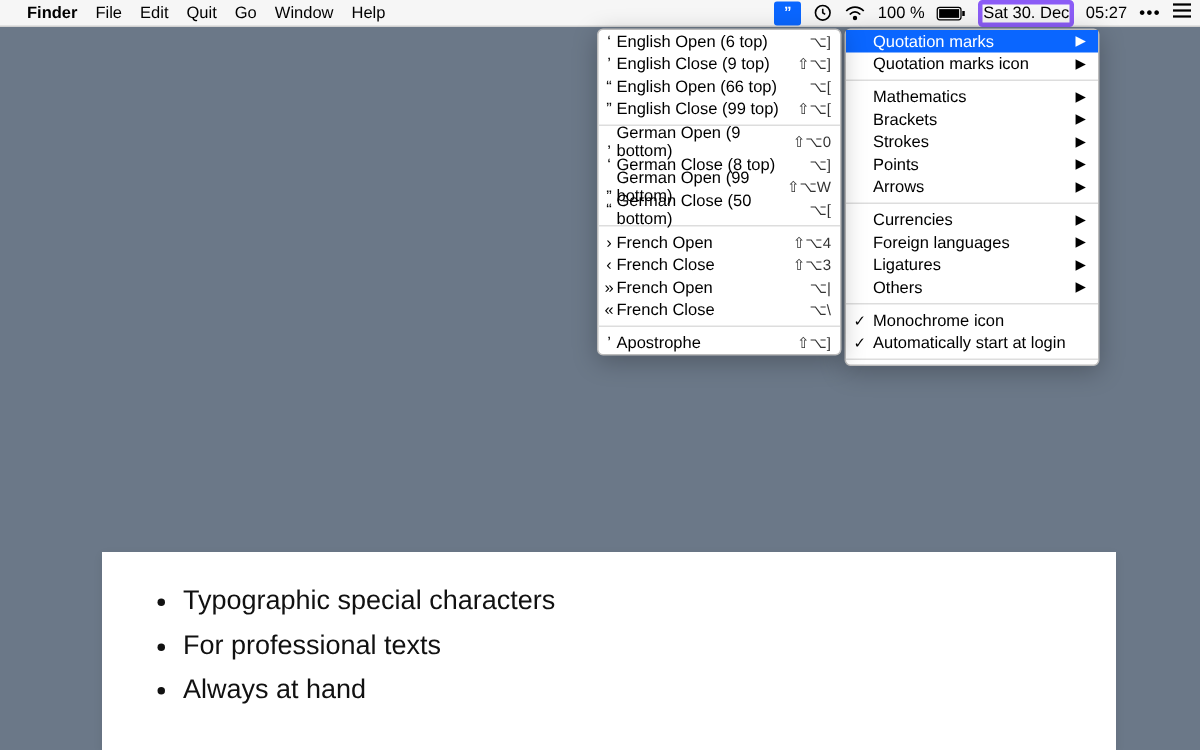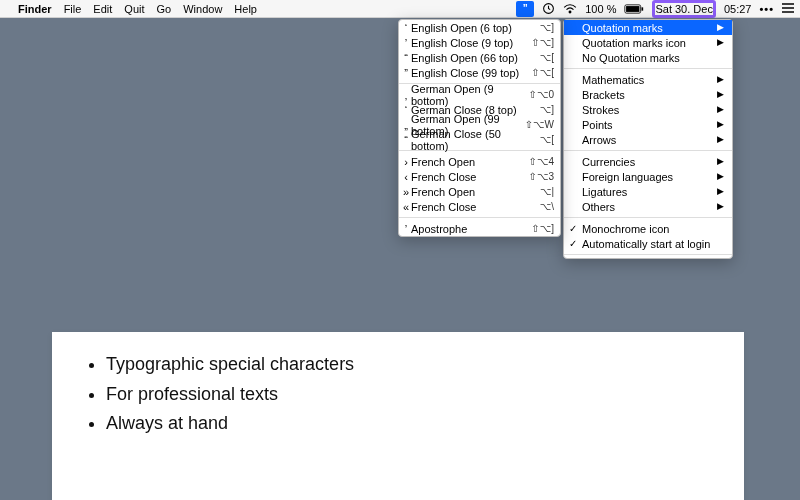--- a/index.html
+++ b/index.html
@@ -67,23 +67,23 @@
       display: flex; align-items: center;
       padding: 2px 6px 2px 12px;
       height: 15px;
       position: relative;
     }
     .submenu-row .char { position: absolute; left: 3px; width: 8px; text-align: center; }
     .submenu-row .lbl { }
     .submenu-row .sk { margin-left: auto; font-size: 10px; color: #333; letter-spacing: 0; }
     .overlay-card {
       position: absolute;
-      left: 52px; right: 56px;
+      left: 68px; right: 56px;
       bottom: 0;
-      height: 168px;
+      height: 132px;
       background: #fff;
       padding: 18px 30px;
       box-shadow: 0 2px 6px rgba(0,0,0,0.08);
     }
     .overlay-card ul {
       list-style: disc;
       padding-left: 24px;
     }
     .overlay-card li {
       font-size: 18px;
@@ -143,23 +143,20 @@
 
 <div class="dropdown right" id="right-menu">
     <div class="dd-row highlight">
       <span>Quotation marks</span>
       <span class="arrow">▶</span>
     </div>
     <div class="dd-row">
       <span>Quotation marks icon</span>
       <span class="arrow">▶</span>
     </div>
-    <div class="dd-row">
-      <span>No Quotation marks</span>
-    </div>
     <div class="dd-sep"></div>
     <div class="dd-row">
       <span>Mathematics</span>
       <span class="arrow">▶</span>
     </div>
     <div class="dd-row">
       <span>Brackets</span>
       <span class="arrow">▶</span>
     </div>
     <div class="dd-row">

